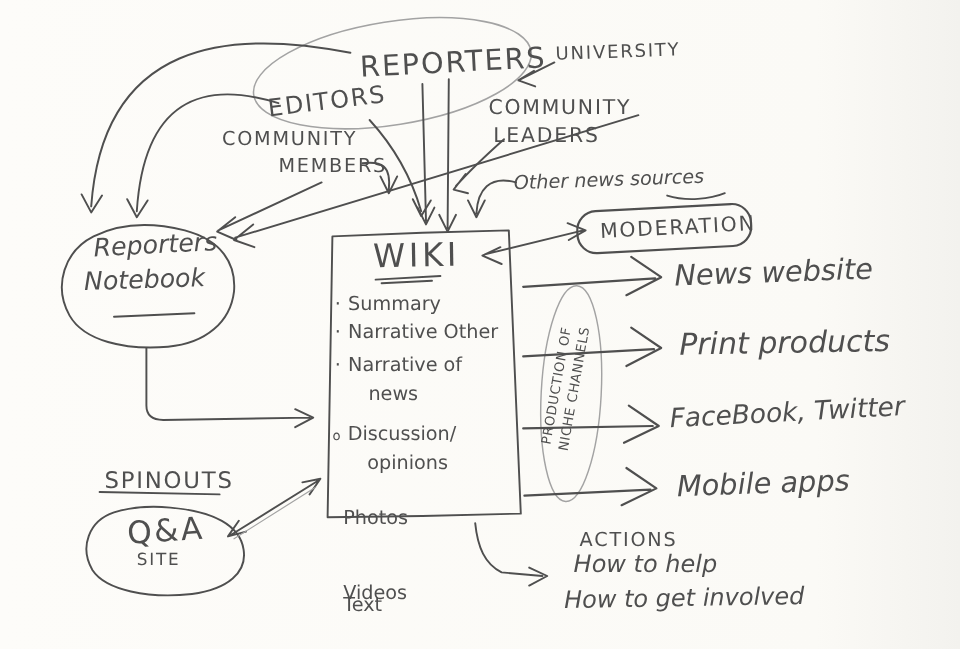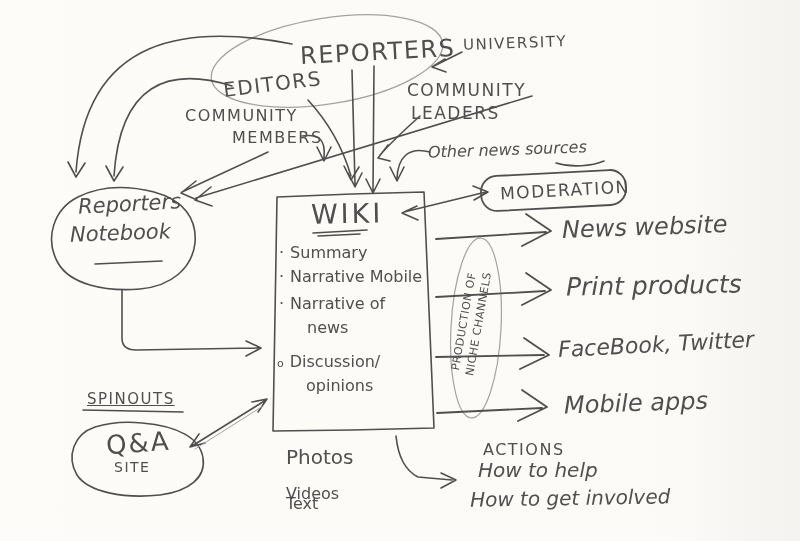--- a/index.html
+++ b/index.html
@@ -77,48 +77,48 @@
   <div class="lbl script" style="left:78px;top:192px;font-size:21px;transform:rotate(-3deg);">Reporters</div>
   <div class="lbl script" style="left:70px;top:221px;font-size:21px;transform:rotate(-2deg);">Notebook</div>
 
   <div class="lbl caps" style="left:311px;top:198px;font-size:27px;letter-spacing:3px;transform:rotate(-1deg);">WIKI</div>
   <div class="row lbl" style="left:279px;top:243px;font-size:16px;">
     <span class="mk">·</span>
     <span>Summary</span>
   </div>
   <div class="row lbl" style="left:279px;top:267px;font-size:16px;">
     <span class="mk">·</span>
-    <span>Narrative Mobile</span>
+    <span>Narrative Other</span>
   </div>
   <div class="row lbl" style="left:279px;top:294px;font-size:16px;">
     <span class="mk">·</span>
     <span>Narrative of</span>
   </div>
   <div class="lbl" style="left:307px;top:318px;font-size:16px;text-align:right;">news</div>
   <div class="row lbl" style="left:277px;top:352px;font-size:16px;">
     <span class="mk" style="font-size:11px;">o</span>
     <span>Discussion/</span>
   </div>
   <div class="lbl" style="left:306px;top:376px;font-size:16px;">opinions</div>
 
-  <div class="lbl" style="left:286px;top:445px;font-size:20px;">Photos</div>
+  <div class="lbl" style="left:286px;top:422px;font-size:16px;">Photos</div>
   <div class="lbl" style="left:286px;top:484px;font-size:16px;">Videos</div>
   <div class="lbl" style="left:286px;top:494px;font-size:16px;">Text</div>
 
   <div class="lbl caps" style="left:500px;top:180px;font-size:17px;transform:rotate(-3deg);">MODERATION</div>
 
   <div class="lbl" style="left:402px;top:308px;width:140px;font-size:11px;letter-spacing:0.5px;text-align:center;white-space:pre-line;line-height:1.35;transform:rotate(-80deg);">PRODUCTION OF
 NICHE CHANNELS</div>
 
   <div class="lbl script" style="left:562px;top:213px;font-size:24px;transform:rotate(-2deg);">News website</div>
   <div class="lbl script" style="left:566px;top:271px;font-size:25px;transform:rotate(-1deg);">Print products</div>
   <div class="lbl script" style="left:558px;top:332px;font-size:22px;transform:rotate(-3deg);">FaceBook, Twitter</div>
   <div class="lbl script" style="left:564px;top:389px;font-size:24px;transform:rotate(-2deg);">Mobile apps</div>
 
-  <div class="lbl caps" style="left:87px;top:390px;font-size:15px;text-decoration:underline;">SPINOUTS</div>
+  <div class="lbl caps" style="left:87px;top:390px;font-size:19px;">SPINOUTS</div>
   <div class="lbl" style="left:106px;top:428px;font-size:26px;letter-spacing:2px;transform:rotate(-4deg);">Q&amp;A</div>
   <div class="lbl caps" style="left:114px;top:459px;font-size:14px;">SITE</div>
 
   <div class="lbl caps" style="left:483px;top:440px;font-size:16px;">ACTIONS</div>
   <div class="lbl script" style="left:478px;top:458px;font-size:20px;">How to help</div>
   <div class="lbl script" style="left:470px;top:486px;font-size:20px;transform:rotate(-1deg);">How to get involved</div>
 
 </div>
 
 </body></html>

